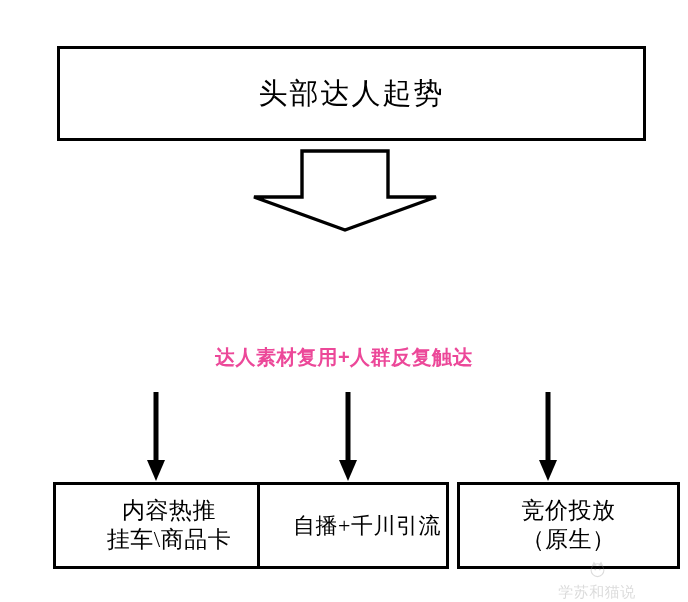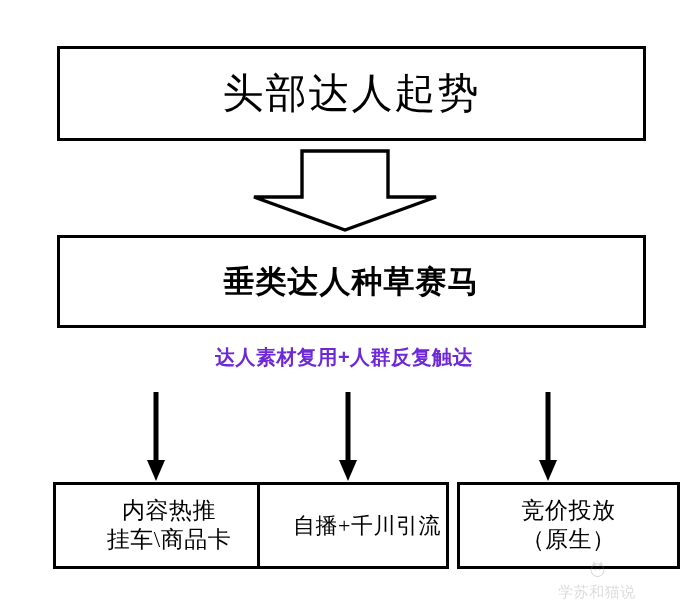--- a/index.html
+++ b/index.html
@@ -41,21 +41,21 @@
 
   
   #box-stage-one {
     left: 57px;
     top: 46px;
     width: 589px;
     height: 95px;
   }
   #box-stage-one .node-text {
     font-family: "Liberation Serif", "DejaVu Serif", serif;
-    font-size: 41px;
+    font-size: 29px;
     font-weight: 400;
     letter-spacing: 2px;
   }
 
   
   #box-stage-two {
     left: 57px;
     top: 235px;
     width: 589px;
     height: 93px;
@@ -85,21 +85,21 @@
   #mid-caption {
     position: absolute;
     left: 0;
     top: 344px;
     width: 688px;
     text-align: center;
     font-family: "Liberation Sans", "DejaVu Sans", sans-serif;
     font-size: 20px;
     font-weight: 700;
     letter-spacing: 0.5px;
-    color: #6d28d9;
+    color: #ec4899;
   }
 
   
   .connector-arrow {
     position: absolute;
     top: 392px;
     width: 22px;
     height: 90px;
   }
   .connector-arrow svg {
@@ -177,23 +177,20 @@
   <div class="node-box" id="box-stage-one">
     <span class="node-text">头部达人起势</span>
   </div>
 
   <div id="block-arrow-wrap">
     <svg viewBox="0 0 190 84" xmlns="http://www.w3.org/2000/svg" aria-hidden="true">
       <polygon points="52,2 138,2 138,48 186,48 95,81 4,48 52,48" fill="#ffffff" stroke="#000000" stroke-width="3.4" stroke-linejoin="miter"></polygon>
     </svg>
   </div>
 
-  <div class="node-box" id="box-stage-two">
-    <span class="node-text">垂类达人种草赛马</span>
-  </div>
 
   <div id="mid-caption">达人素材复用+人群反复触达</div>
 
   <div class="connector-arrow" id="connector-arrow-1">
     <svg viewBox="0 0 22 90" xmlns="http://www.w3.org/2000/svg" aria-hidden="true">
       <line x1="11" y1="0" x2="11" y2="72" stroke="#000000" stroke-width="5"></line>
       <polygon points="11,89 2,68 20,68" fill="#000000"></polygon>
     </svg>
   </div>
   <div class="connector-arrow" id="connector-arrow-2">

